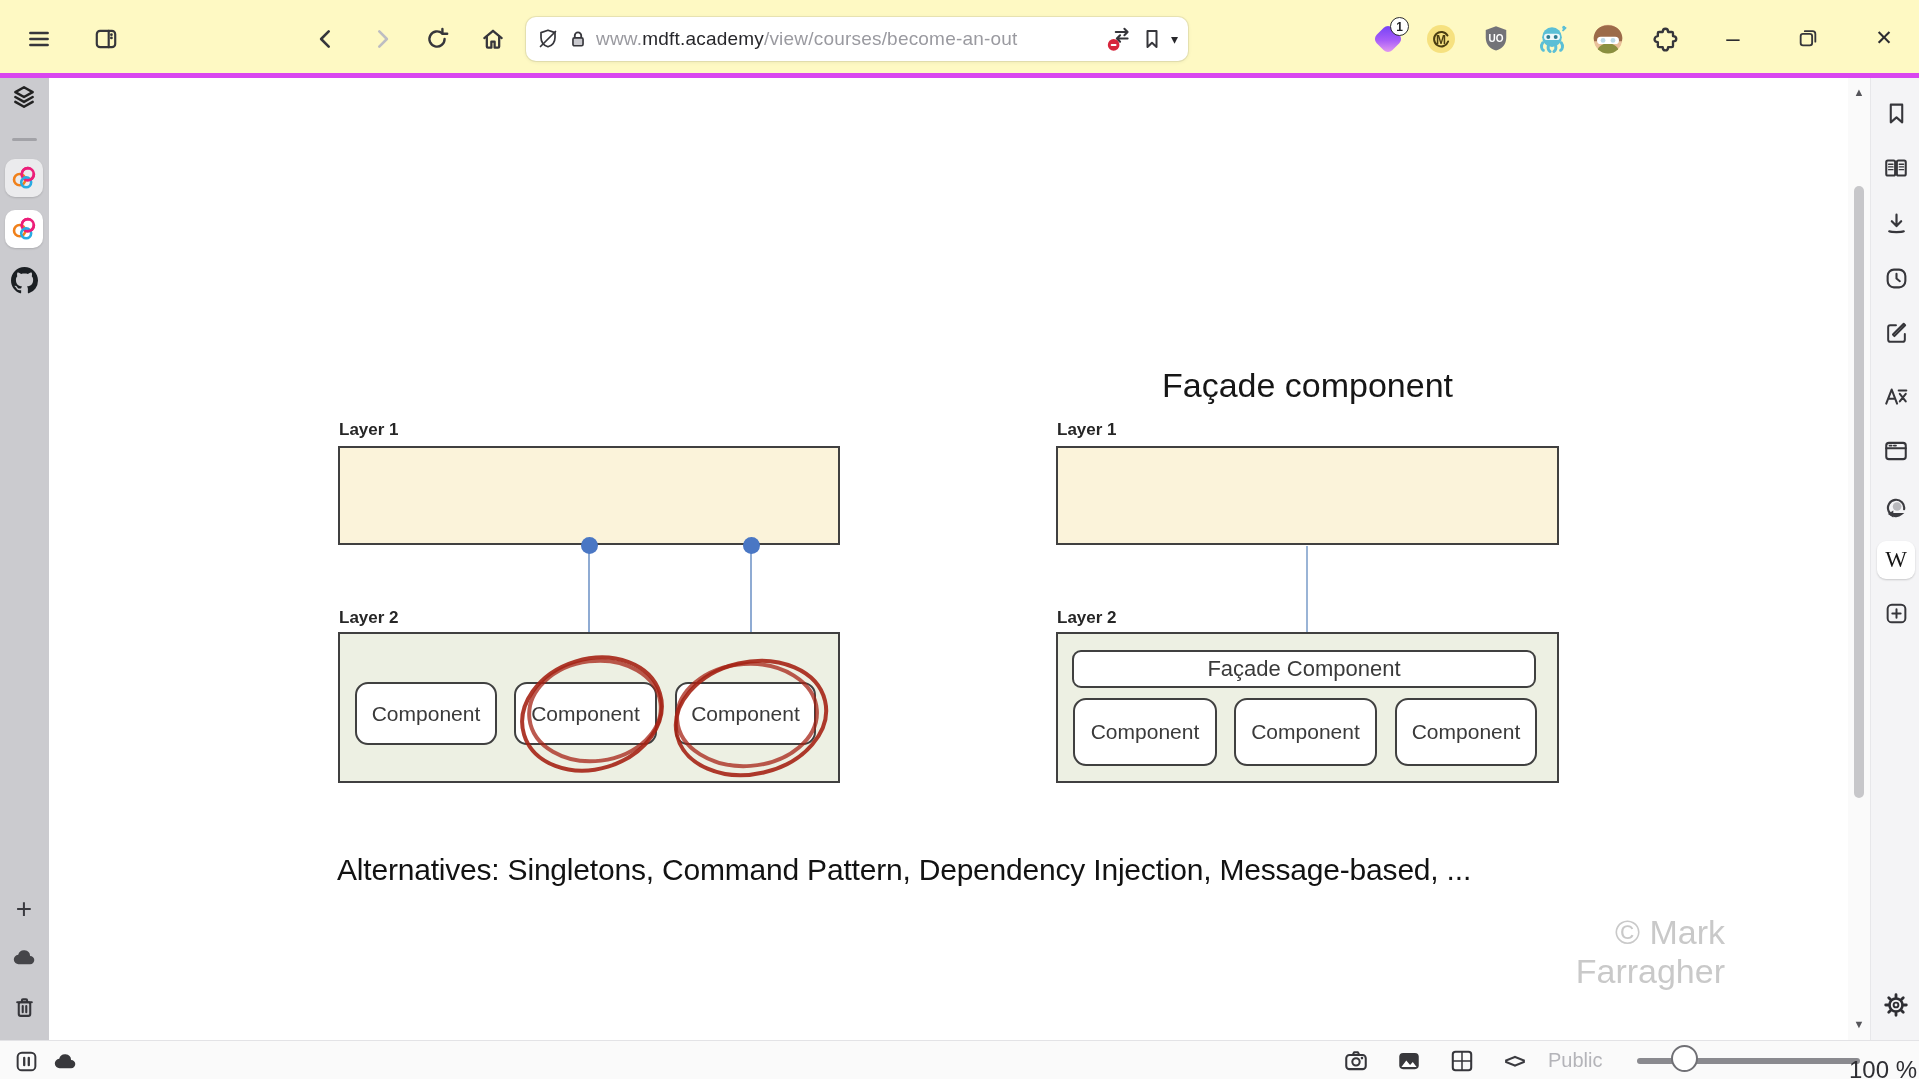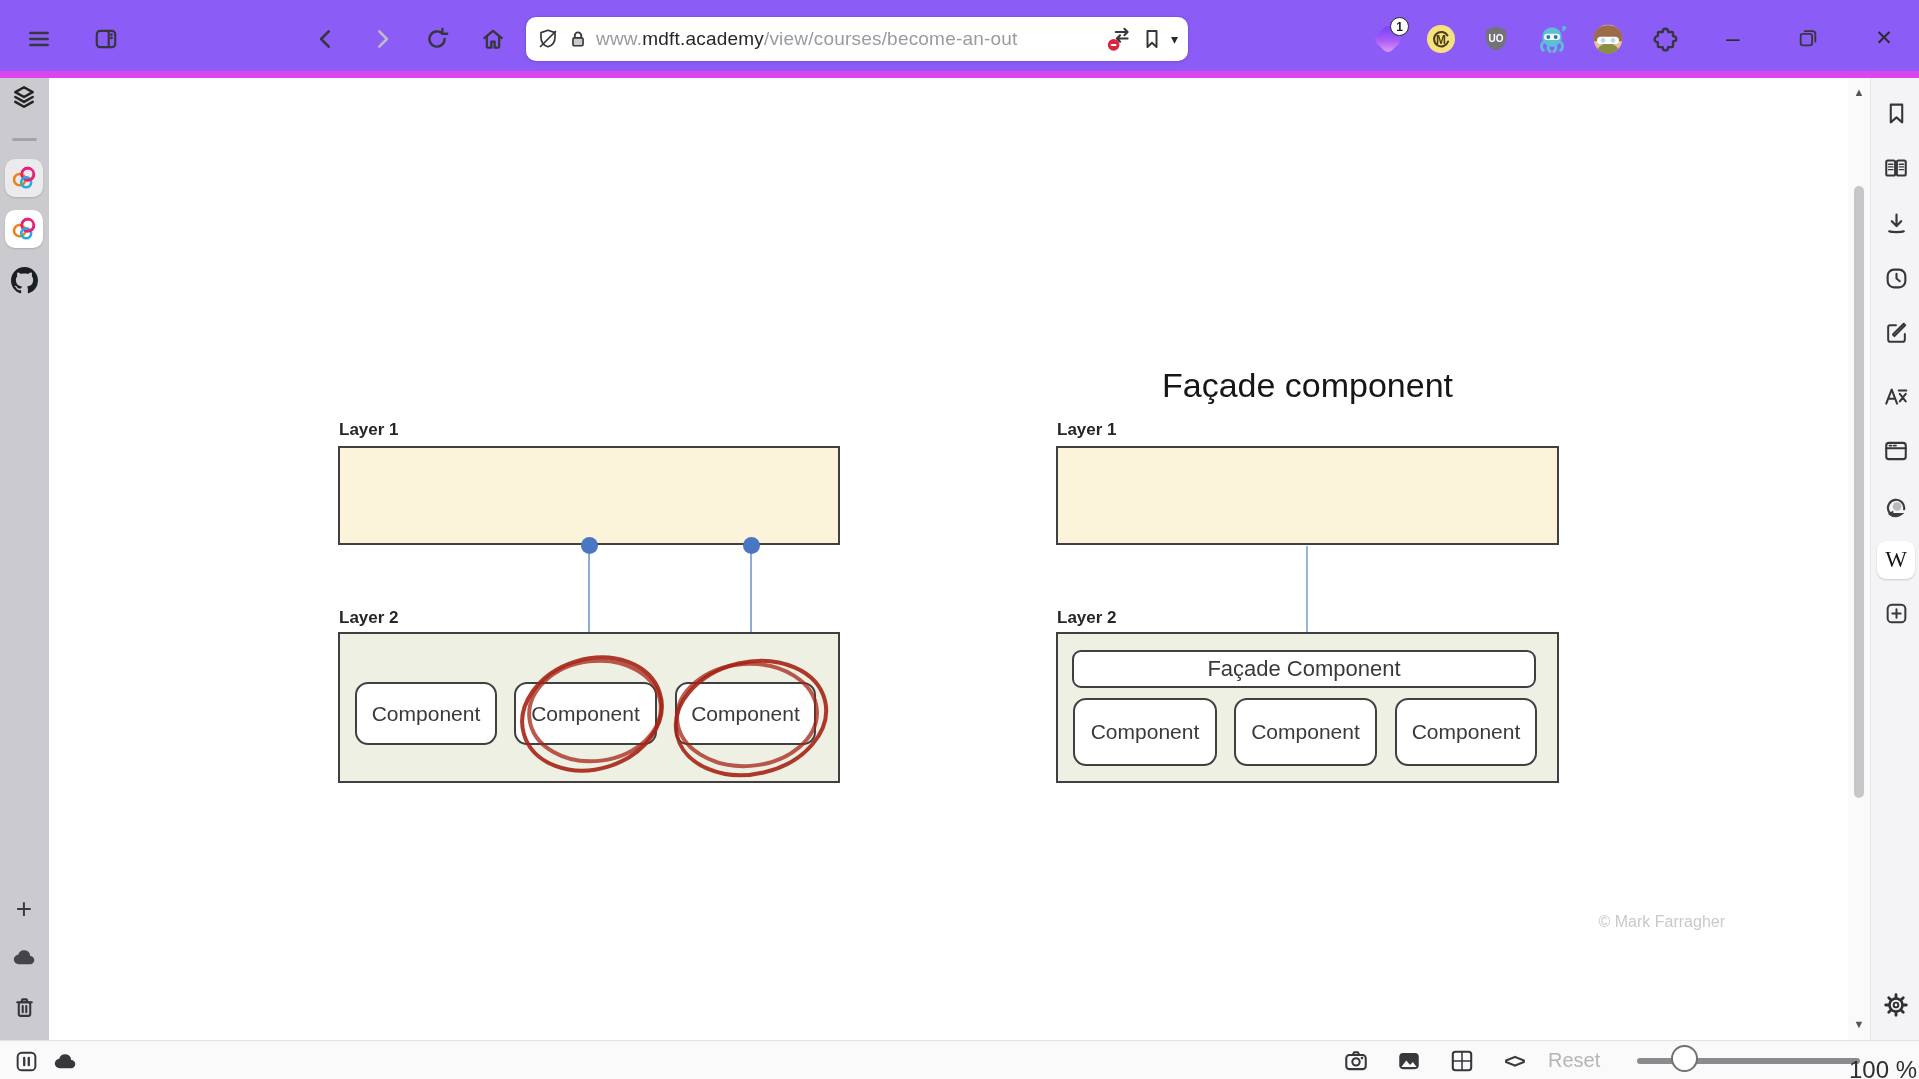--- a/index.html
+++ b/index.html
@@ -2,22 +2,22 @@
 <html><head>
 <meta charset="utf-8">
 <style>
   * { margin:0; padding:0; box-sizing:border-box; }
   html,body { width:1919px; height:1079px; overflow:hidden; background:#fff;
     font-family:"Liberation Sans", sans-serif; }
   .abs { position:absolute; }
   #stage { position:relative; width:1919px; height:1079px; }
 
   
-  #toolbar { left:0; top:0; width:1919px; height:78px; background:#8b5cf6;
-    border-bottom:7px solid #d946ef; z-index:5; }
+  #toolbar { left:0; top:0; width:1919px; height:78px; background:#fef9c3;
+    border-bottom:5px solid #d946ef; z-index:5; }
   .tbtn { position:absolute; top:20px; width:38px; height:38px; display:flex;
     align-items:center; justify-content:center; border-radius:8px; }
   .ic { stroke:#36363b; stroke-width:2; fill:none; stroke-linecap:round; stroke-linejoin:round; }
   .ic-dis { stroke:#bdbdc2; }
 
   #urlbar { position:absolute; left:526px; top:17px; width:662px; height:44px;
     background:#fff; border-radius:10px; box-shadow:0 0 0 1px rgba(0,0,0,.07), 0 1px 4px rgba(0,0,0,.08);
     display:flex; align-items:center; padding:0 10px; gap:7px; }
   #urltext { font-size:19px; white-space:nowrap; overflow:hidden; flex:0 0 auto; letter-spacing:.2px; }
   #urltext .dim { color:#9a9aa0; }
@@ -73,21 +73,21 @@
   .layer-label { font-size:17px; font-weight:bold; color:#262626; }
   .layer1-box { height:99px; background:#fbf3da; border:2px solid #404040; }
   .layer2-box { height:151px; background:#edf0e3; border:2px solid #404040; }
   .comp { height:63px; background:#fff; border:2px solid #404040; border-radius:13px;
     display:flex; align-items:center; justify-content:center; font-size:21px; color:#3a3a3a; }
   .facade-bar { height:38px; background:#fff; border:2px solid #404040; border-radius:9px;
     display:flex; align-items:center; justify-content:center; font-size:22px; color:#3a3a3a; }
   .bluedot { width:17px; height:17px; border-radius:50%; background:#4a77c4; }
   .blueline { width:2px; background:#8fabd3; }
   #alternatives { left:288px; top:775px; font-size:30px; color:#121212; letter-spacing:-.2px; }
-  #copyright { left:1450px; top:835px; width:226px; font-size:16px; color:#c9c9c9; text-align:right; }
+  #copyright { left:1450px; top:835px; width:226px; font-size:34px; color:#c9c9c9; text-align:right; }
 </style>
 </head>
 <body>
 
 <div id="stage">
 
   <div id="toolbar" class="abs">
 
     <div class="tbtn" style="left:20px">
       <svg width="26" height="26" viewBox="0 0 24 24" class="ic" style="stroke-width:2.3">
@@ -291,20 +291,21 @@
       <line x1="13" y1="0" x2="13" y2="102" stroke="#9ab4d6" stroke-width="2"></line>
       <polygon points="5,100 21,100 13,116" fill="#4a77c4"></polygon>
     </svg>
     <div class="s-abs layer-label" style="left:1008px;top:530px">Layer 2</div>
     <div class="s-abs layer2-box" style="left:1007px;top:554px;width:503px"></div>
     <div class="s-abs facade-bar" style="left:1023px;top:572px;width:464px">Façade Component</div>
     <div class="s-abs comp" style="left:1024px;top:620px;width:144px;height:68px">Component</div>
     <div class="s-abs comp" style="left:1185px;top:620px;width:143px;height:68px">Component</div>
     <div class="s-abs comp" style="left:1346px;top:620px;width:142px;height:68px">Component</div>
 
+    <div class="s-abs" id="alternatives">Alternatives: Singletons, Command Pattern, Dependency Injection, Message-based, ...</div>
     <div class="s-abs" id="copyright">© Mark Farragher</div>
   </div>
 
   <div id="scrollbar" class="abs">
     <div class="scr-arrow" style="top:4px">▲</div>
     <div id="scroll-thumb"></div>
     <div class="scr-arrow" style="top:936px">▼</div>
   </div>
 
   <div id="rightbar" class="abs">
@@ -408,19 +409,19 @@
     <div class="sbtn" style="left:1444px">
       <svg width="26" height="26" viewBox="0 0 24 24" class="ic" style="stroke-width:1.9">
         <rect x="3.5" y="3.5" width="17" height="17" rx="2.5"></rect>
           <path d="M12 3.5v17M3.5 12h17" stroke-width="1.4"></path>
         </svg>
     </div>
     <div class="sbtn" style="left:1496px">
       <span id="code-glyph">&lt;&gt;</span>
       </div>
 
-    <span id="reset-label">Reset</span>
+    <span id="reset-label">Public</span>
     <div id="slider-track"></div>
     <div id="slider-thumb"></div>
     <span id="zoom-level">100 %</span>
   </div>
 
 </div>
 
 </body></html>

